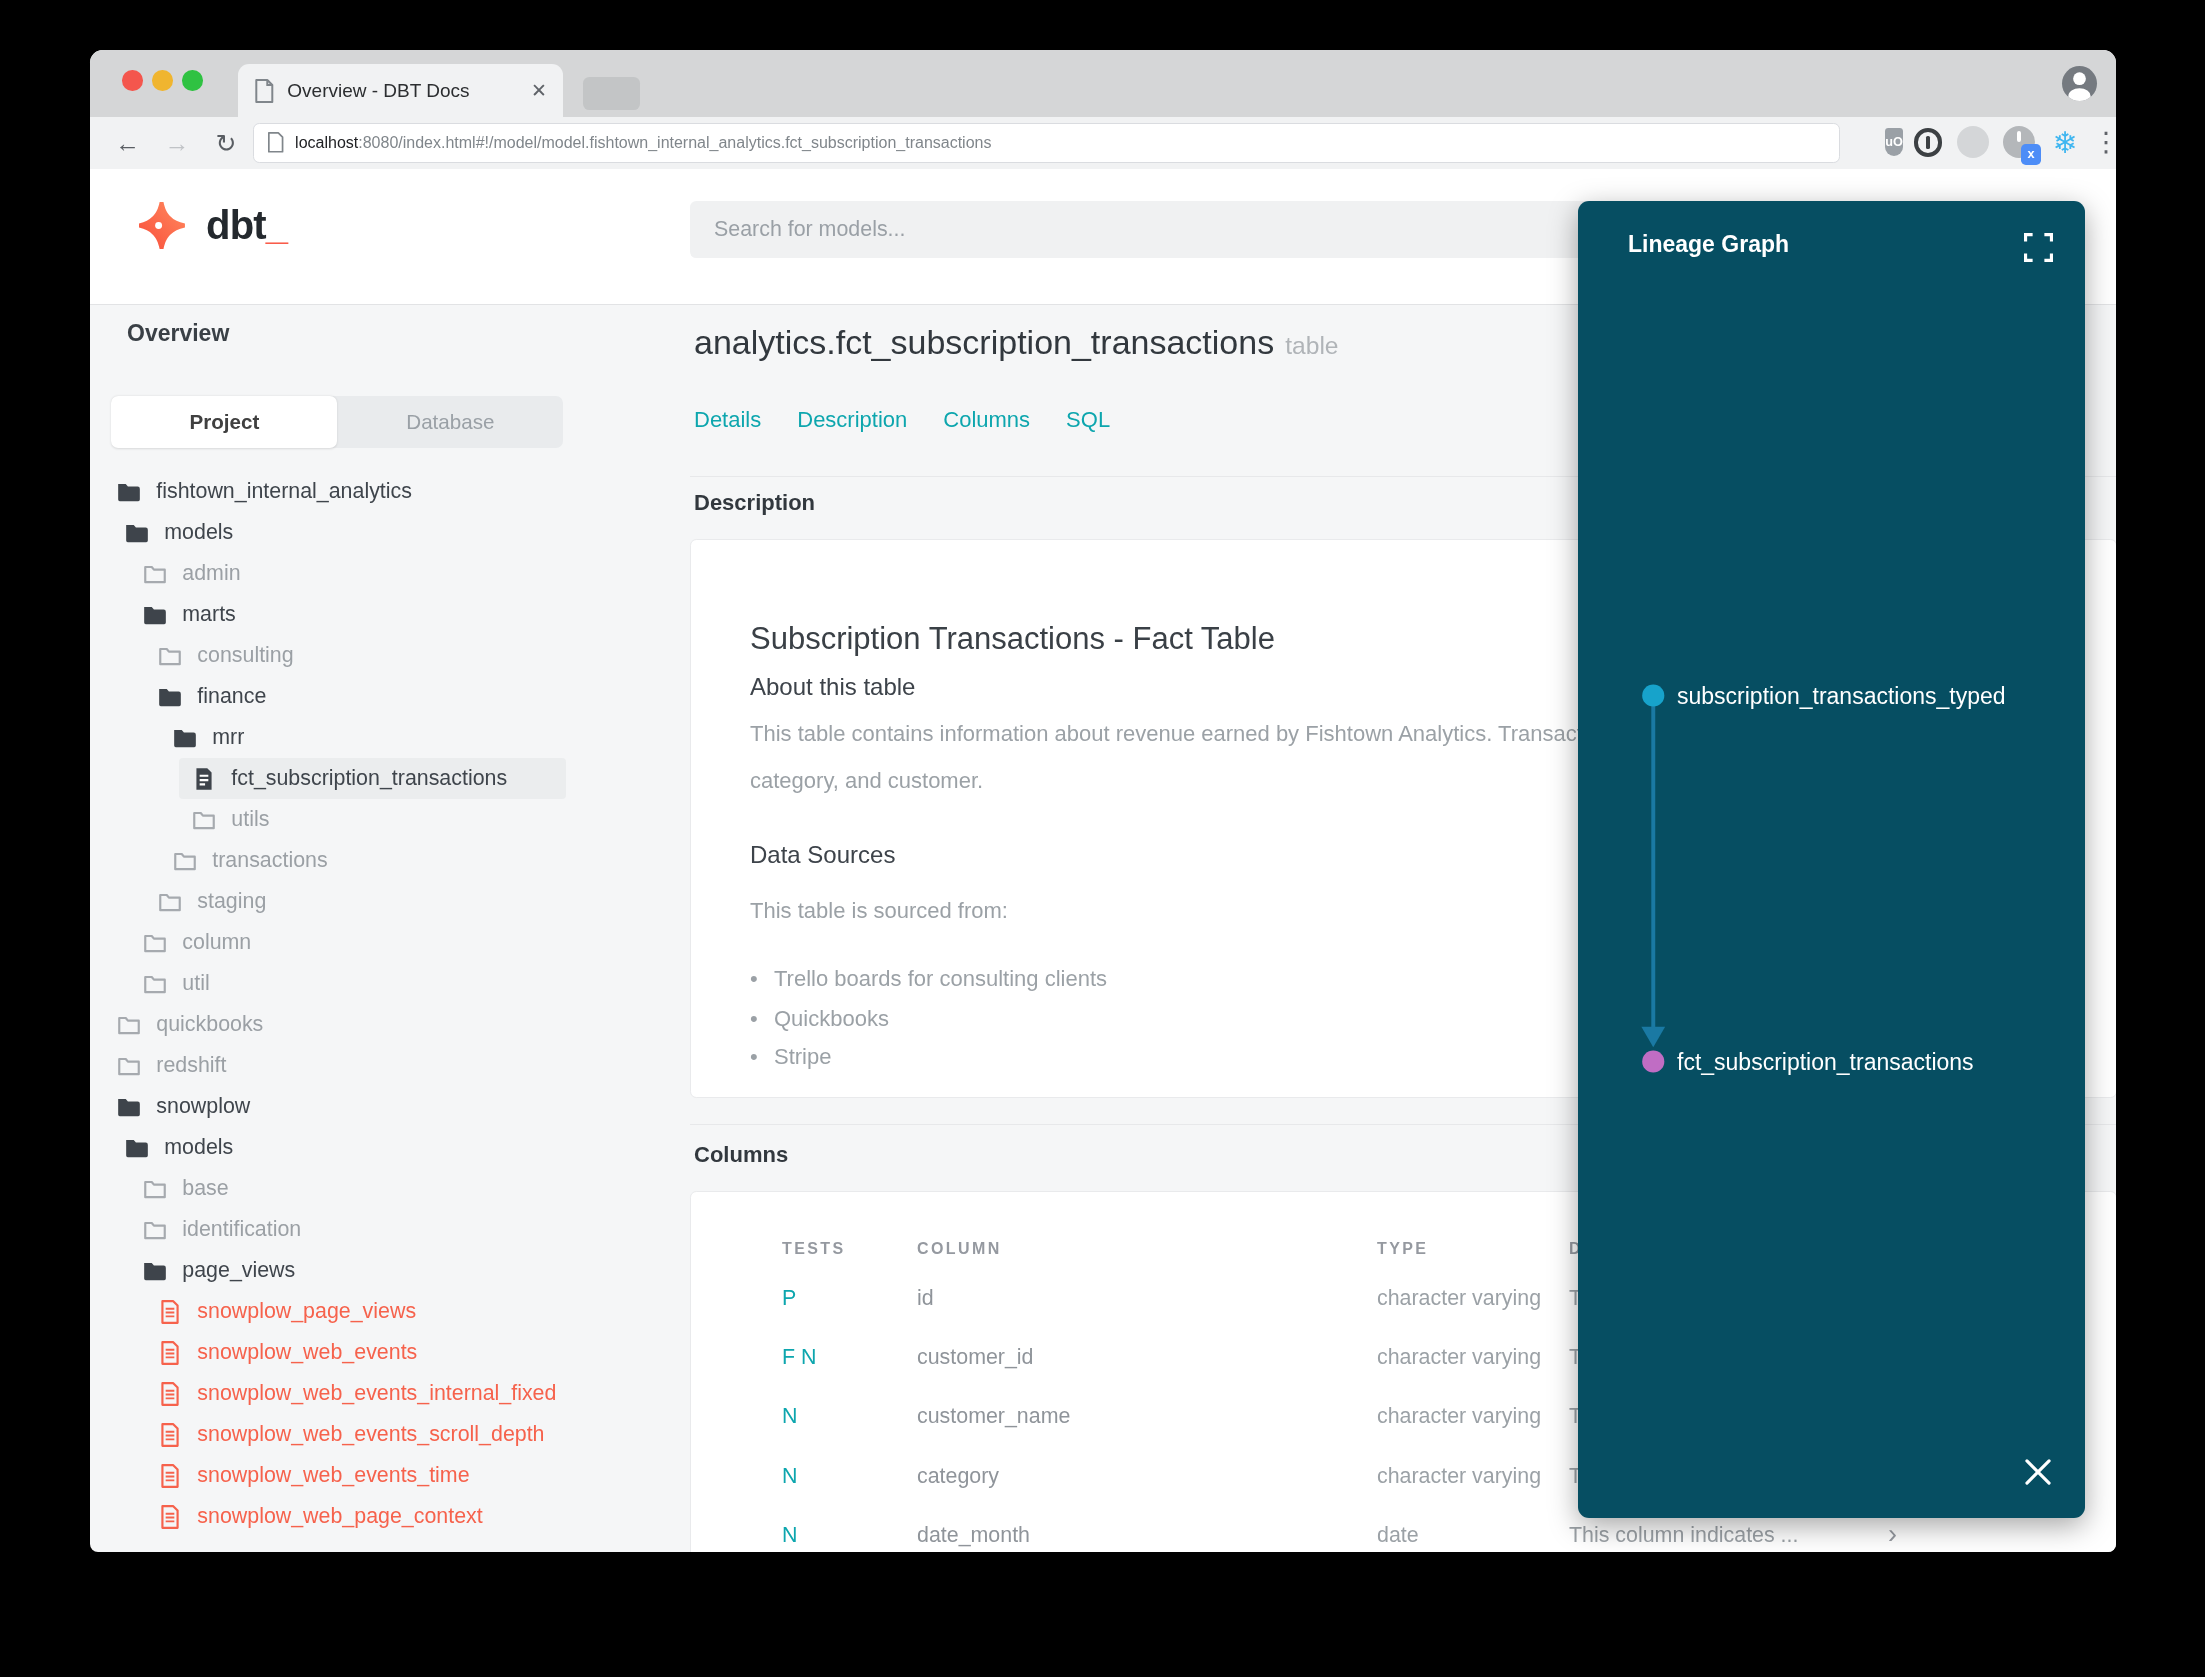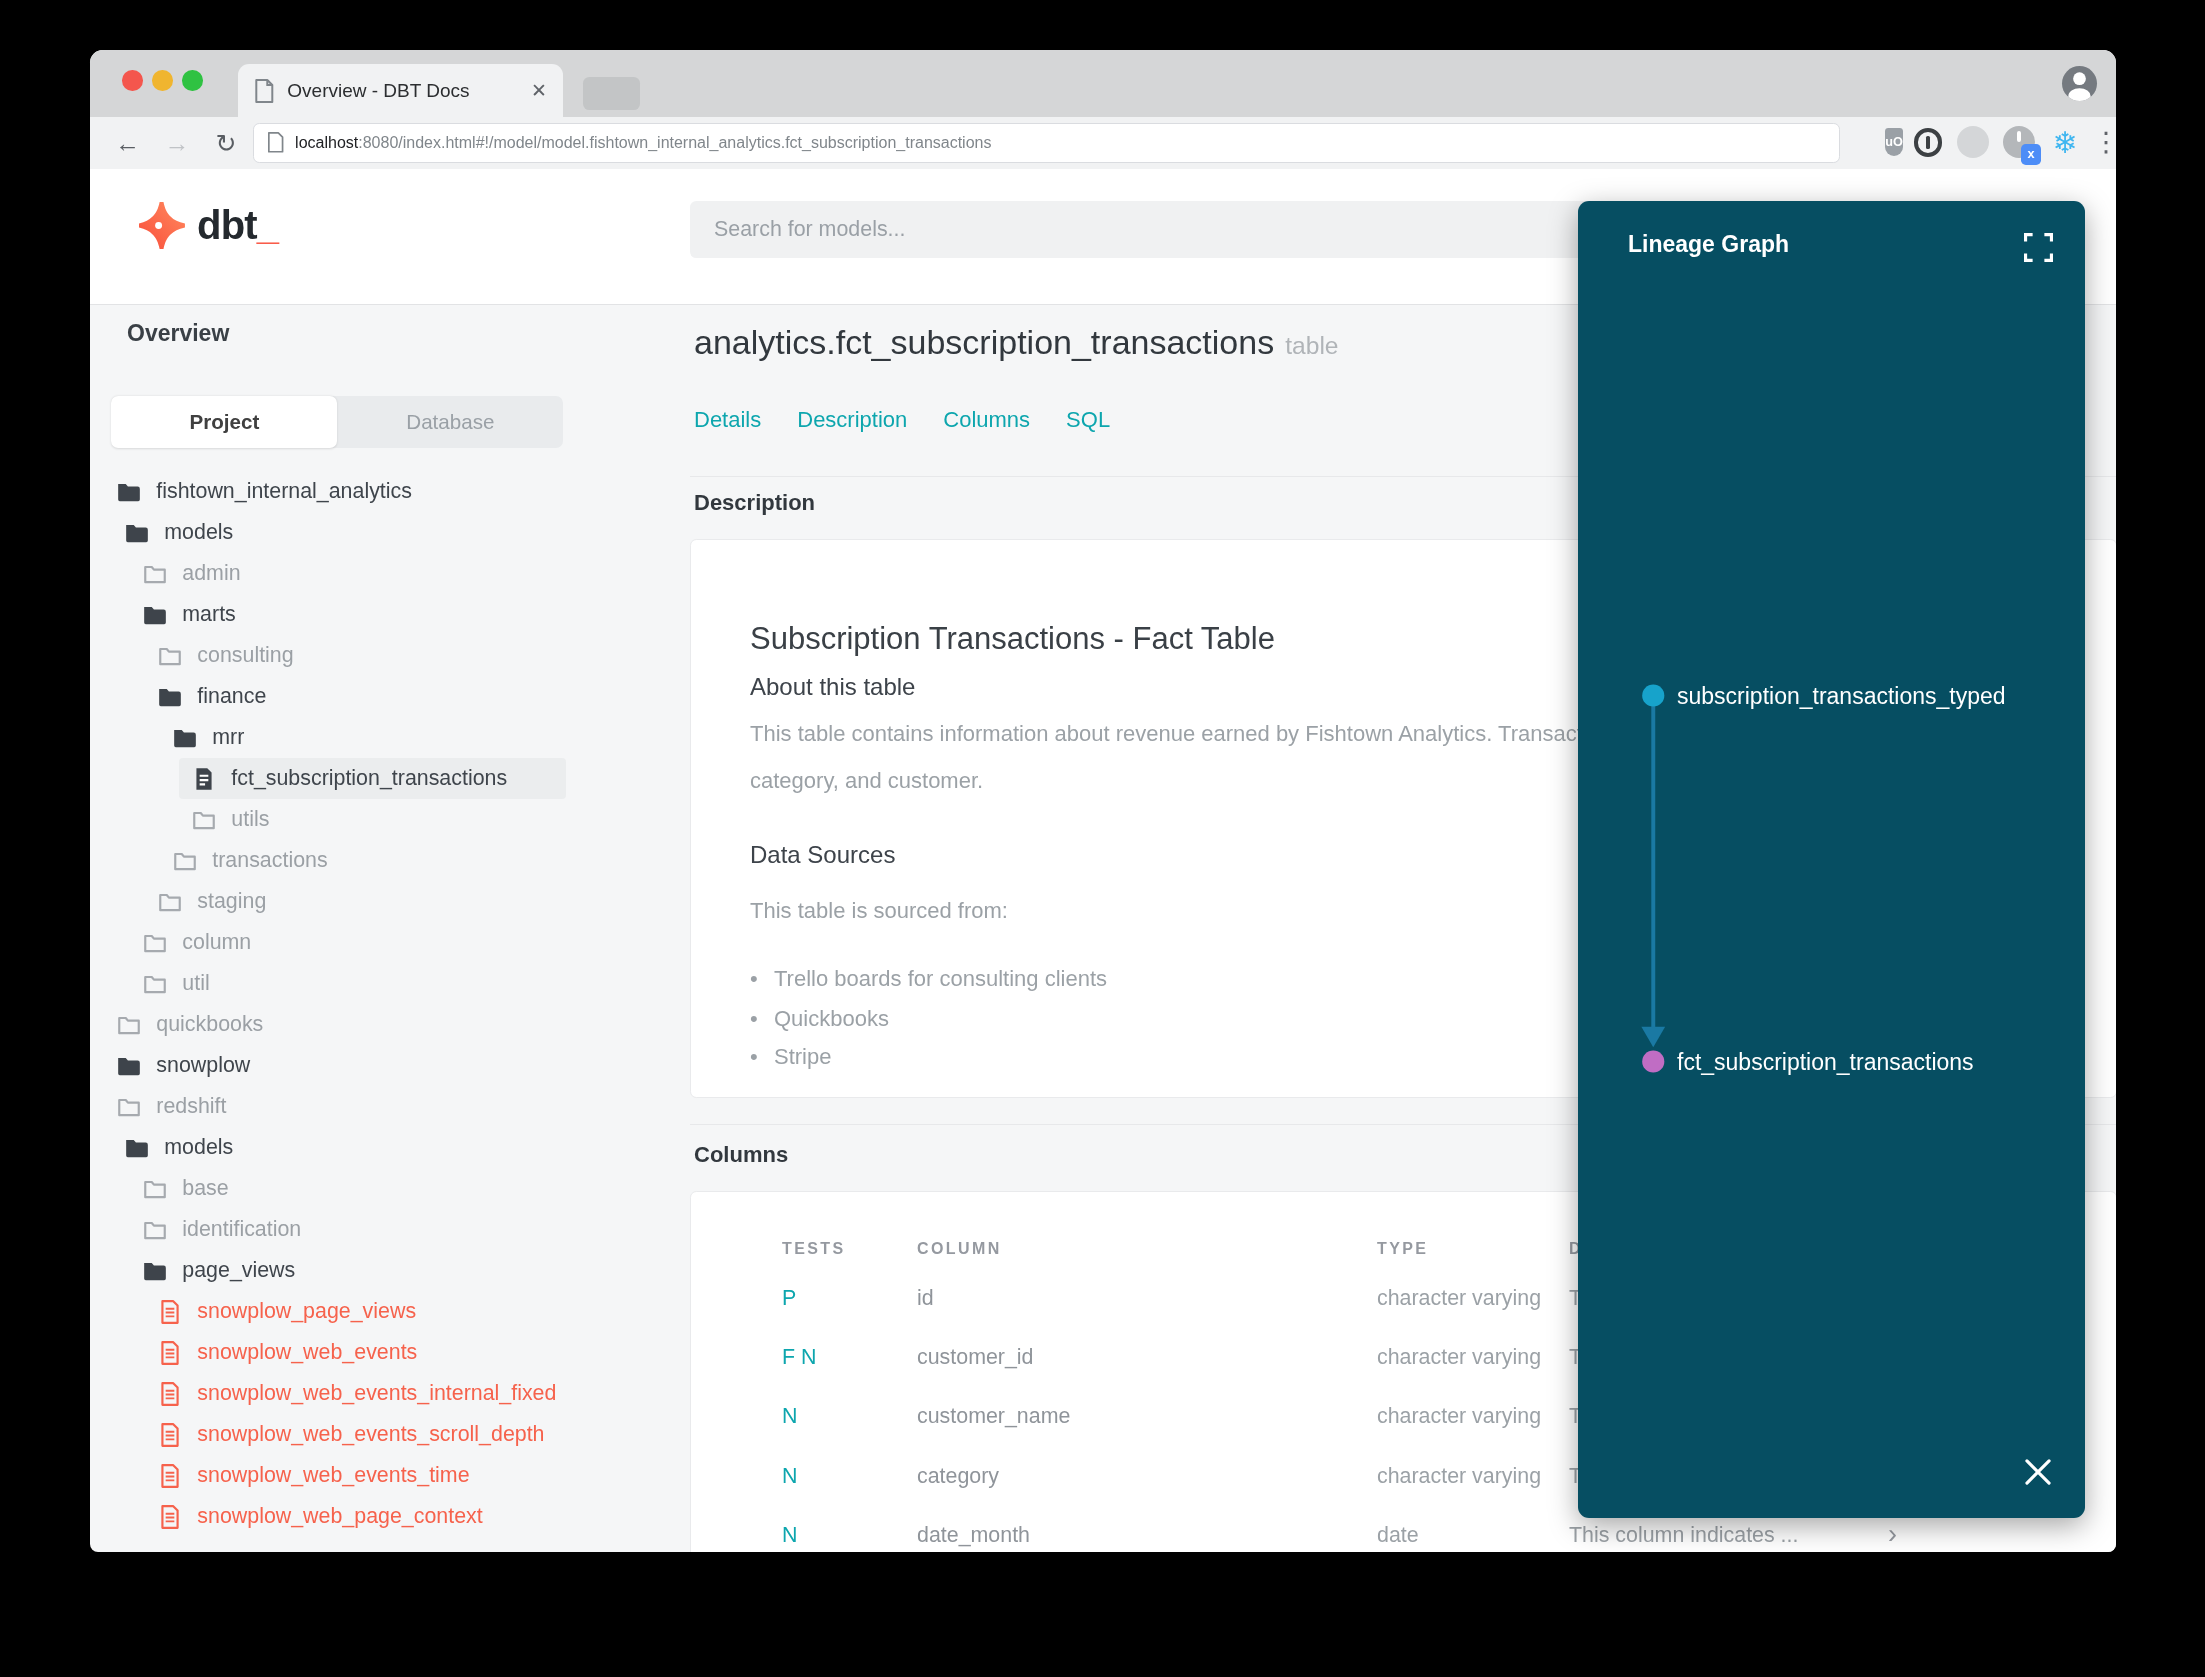--- a/index.html
+++ b/index.html
@@ -30,21 +30,21 @@
   .graycircle{width:32px;height:32px;border-radius:50%;background:#d4d6d8;}
   .powerc{width:32px;height:32px;border-radius:50%;background:#b4b7ba;position:relative;}
   .powerc b{position:absolute;left:13.5px;top:4.8px;width:4px;height:11px;background:#fff;border-radius:2.4px;}
   .badge-x{position:absolute;right:-6.3px;bottom:-6.3px;width:20.6px;height:20.6px;background:#4d8df7;border-radius:4.8px;color:#fff;
            font-size:12.7px;font-weight:bold;display:flex;align-items:center;justify-content:center;}
   .snow{font-size:30px;color:#3fb6f0;}
   .dots{font-size:27px;color:#5f6368;}
   
   .appheader{position:absolute;left:0;top:119px;width:100%;height:135px;background:#fff;border-bottom:0.8px solid #e2e3e5;}
   .logo{position:absolute;left:49px;top:32px;display:flex;align-items:flex-end;}
-  .logo-text{font-size:40px;font-weight:bold;color:#24292e;margin-left:9px;letter-spacing:-0.8px;line-height:49px;}
+  .logo-text{font-size:40px;font-weight:bold;color:#24292e;margin-left:18px;letter-spacing:-0.8px;line-height:49px;}
   .logo-us{font-size:40px;font-weight:bold;color:#f95c4a;line-height:49px;}
   .search{position:absolute;left:600px;top:32px;width:1110px;height:57px;background:#f0f1f2;border-radius:6.3px;border:none;
           padding:0 24px;box-sizing:border-box;font-size:21.4px;color:#3c4043;font-family:"Liberation Sans",sans-serif;}
   .search::placeholder{color:#9aa0a6;}
   
   .sb-overview{position:absolute;left:37px;top:270px;font-size:23px;font-weight:bold;color:#3a4046;}
   .pill{position:absolute;left:21.4px;top:346px;width:452px;height:52px;background:#e9ebed;border-radius:7.1px;display:flex;}
   .pill .seg{flex:1;display:flex;align-items:center;justify-content:center;font-size:20.6px;border-radius:7.1px;}
   .seg-active{background:#fff;color:#404040;font-weight:bold;box-shadow:0 0.8px 2.4px rgba(0,0,0,.12);}
   .seg-idle{color:#9aa0a6;}
@@ -247,30 +247,30 @@
           </svg>
       <span class="t-gray">util</span>
         </div>
     <div class="trow lv0">
       <svg class="ic ic-gray" viewBox="0 0 24 24">
             <path d="M3 5.5h6l2 2.5h10v11.5H3z" fill="none" stroke="currentColor" stroke-width="2" stroke-linejoin="round"></path>
           </svg>
       <span class="t-gray">quickbooks</span>
         </div>
     <div class="trow lv0">
+      <svg class="ic ic-gray" viewBox="0 0 24 24">
+            <path d="M3 5.5h6l2 2.5h10v11.5H3z" fill="none" stroke="currentColor" stroke-width="2" stroke-linejoin="round"></path>
+          </svg>
+      <span class="t-gray">redshift</span>
+        </div>
+    <div class="trow lv0">
       <svg class="ic ic-dark" viewBox="0 0 24 24">
             <path d="M2 4.5h7l2 2.5h9a2 2 0 0 1 2 2V19a1.5 1.5 0 0 1-1.5 1.5h-17A1.5 1.5 0 0 1 2 19z" fill="currentColor"></path>
           </svg>
       <span class="t-dark">snowplow</span>
-        </div>
-    <div class="trow lv0">
-      <svg class="ic ic-gray" viewBox="0 0 24 24">
-            <path d="M3 5.5h6l2 2.5h10v11.5H3z" fill="none" stroke="currentColor" stroke-width="2" stroke-linejoin="round"></path>
-          </svg>
-      <span class="t-gray">redshift</span>
         </div>
     <div class="trow lv1">
       <svg class="ic ic-dark" viewBox="0 0 24 24">
             <path d="M2 4.5h7l2 2.5h9a2 2 0 0 1 2 2V19a1.5 1.5 0 0 1-1.5 1.5h-17A1.5 1.5 0 0 1 2 19z" fill="currentColor"></path>
           </svg>
       <span class="t-dark">models</span>
         </div>
     <div class="trow lv2">
       <svg class="ic ic-gray" viewBox="0 0 24 24">
             <path d="M3 5.5h6l2 2.5h10v11.5H3z" fill="none" stroke="currentColor" stroke-width="2" stroke-linejoin="round"></path>

